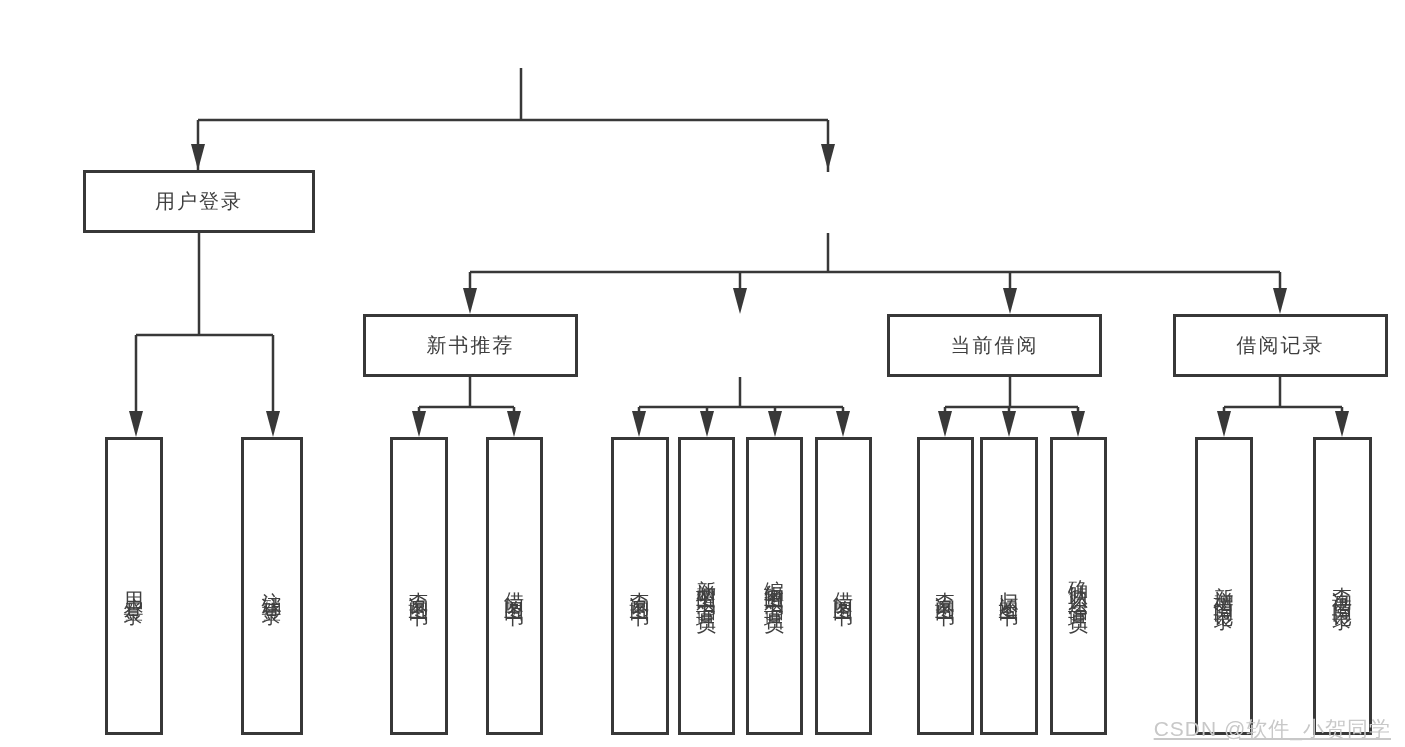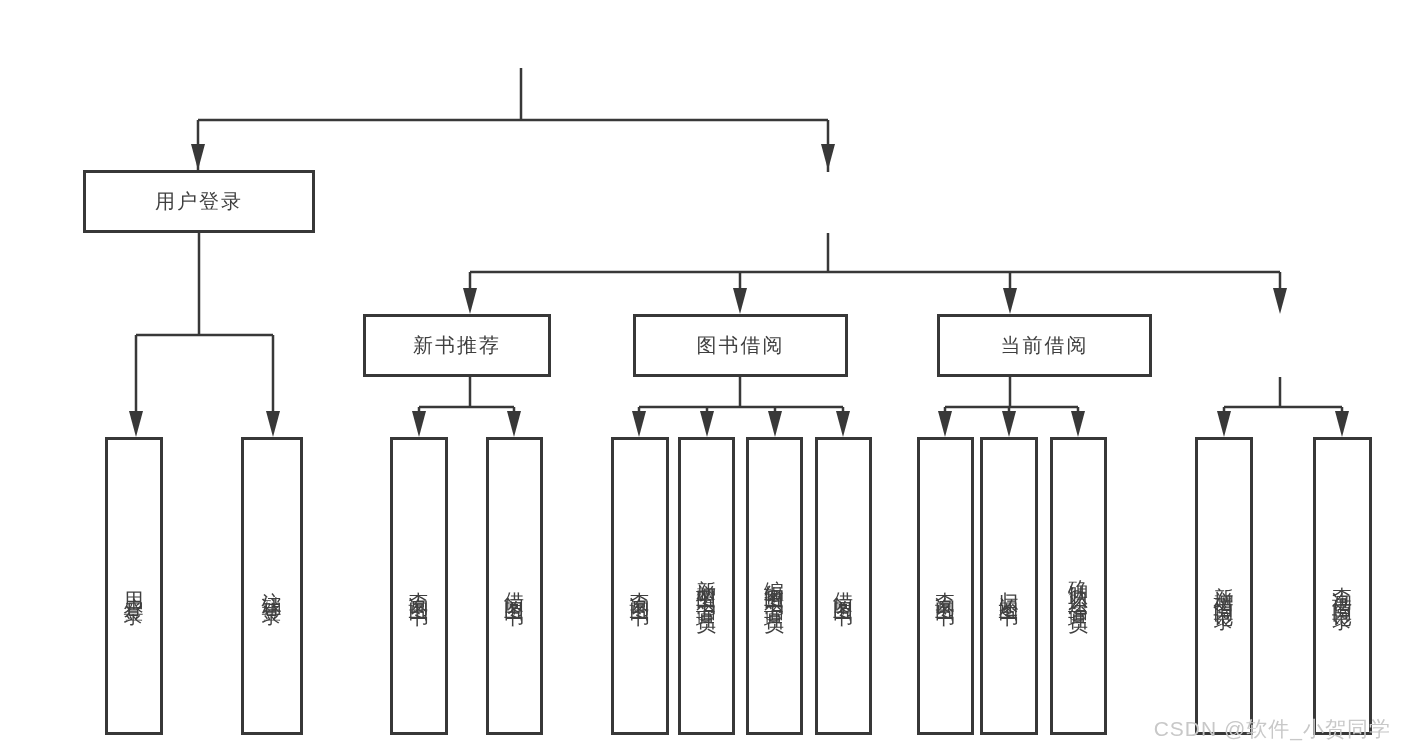--- a/index.html
+++ b/index.html
@@ -52,20 +52,21 @@
     white-space: nowrap;
   }
   .watermark {
     position: absolute;
     right: 14px;
     bottom: 4px;
     font-size: 21px;
     color: #c8c8c8;
     letter-spacing: 1px;
     white-space: nowrap;
+    text-decoration: underline;
   }
 </style>
 </head>
 <body>
 
 <div class="stage">
 
   <svg class="connectors" viewBox="0 0 1405 747" xmlns="http://www.w3.org/2000/svg">
     <path fill="none" stroke="#383838" stroke-width="2.5" d="
       M521 68 V120 M198 120 H828 M198 120 V172 M828 120 V172
@@ -96,28 +97,28 @@
       <polygon points="1217,411 1231,411 1224,437"></polygon>
       <polygon points="1335,411 1349,411 1342,437"></polygon>
     </g>
   </svg>
 
 
   <div class="box-h" style="left:83px; top:170px; width:232px; height:63px;">
     <span>用户登录</span>
   </div>
 
-  <div class="box-h" style="left:363px; top:314px; width:188px; height:63px;">
+  <div class="box-h" style="left:363px; top:314px; width:215px; height:63px;">
     <span>新书推荐</span>
   </div>
-  <div class="box-h" style="left:633px; top:314px; width:215px; height:63px;">
-    <span>图书借阅</span>
+  <div class="box-h" style="left:887px; top:314px; width:215px; height:63px;">
+    <span>当前借阅</span>
   </div>
-  <div class="box-h" style="left:937px; top:314px; width:215px; height:63px;">
-    <span>当前借阅</span>
+  <div class="box-h" style="left:1173px; top:314px; width:215px; height:63px;">
+    <span>借阅记录</span>
   </div>
 
   <div class="box-v" style="left:105px; width:58px;">
     <span class="vtext">用户登录</span>
   </div>
   <div class="box-v" style="left:241px; width:62px;">
     <span class="vtext">注销登录</span>
   </div>
 
   <div class="box-v" style="left:390px; width:58px;">

